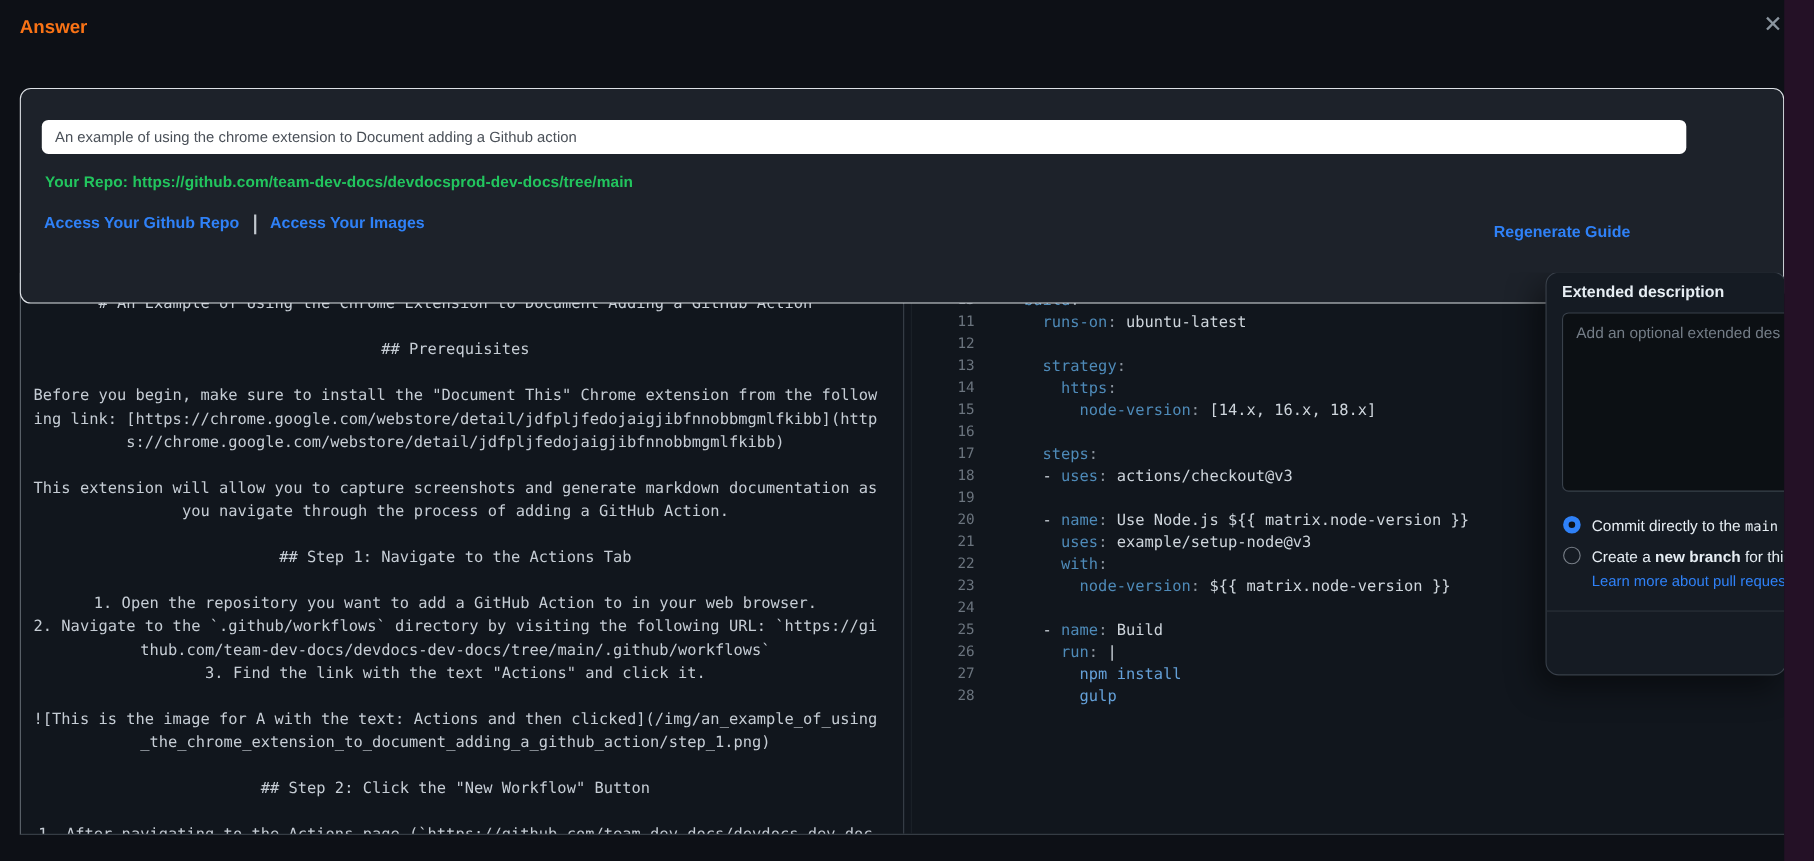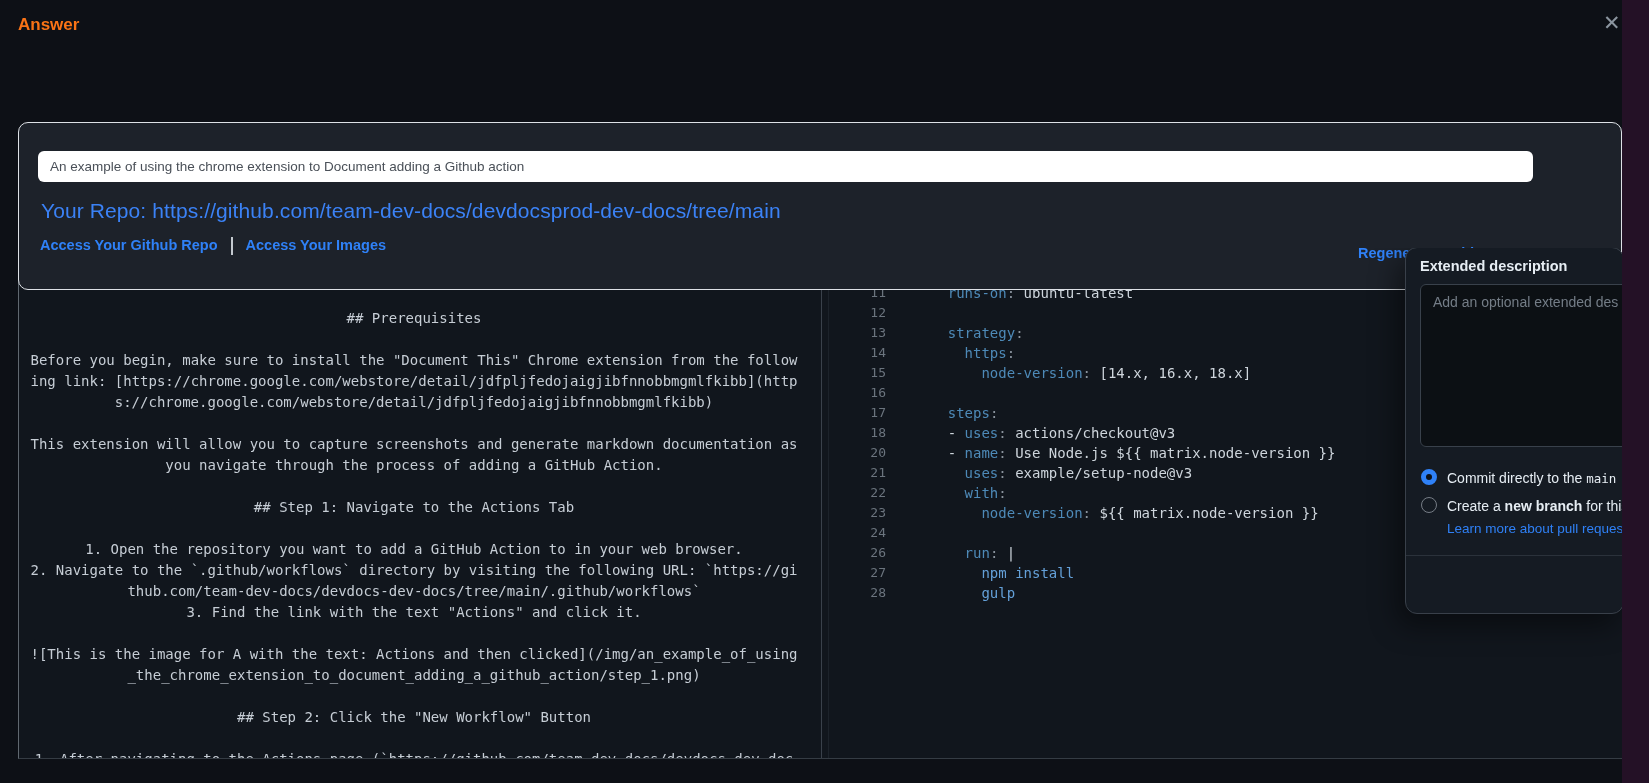--- a/index.html
+++ b/index.html
@@ -21,36 +21,35 @@
     font-size:21px; color:#8b959f; cursor:pointer; line-height:1;
     font-weight:400;
   }
   .right-strip{
     position:absolute; left:1622px; top:0; width:27px; height:783px;
     background:#241126; z-index:30;
   }
 
   
   .header-card{
-    position:absolute; left:18px; top:80px; width:1604px; height:168px;
+    position:absolute; left:18px; top:80px; width:1604px; height:196px;
     background:#1d222a;
     border:1px solid #dde1e6; border-radius:10px;
     z-index:2;
-    margin-top:42px;
   }
   .query-input{
     position:absolute; left:19px; top:28px; width:1495px; height:31px;
     background:#ffffff; border:none; border-radius:6px;
     padding:0 12px; font-size:13.5px; color:#4a5058;
     font-family:"Liberation Sans", sans-serif;
     outline:none;
   }
   .repo-title{
     position:absolute; left:22px; top:76px;
-    font-size:21px; font-weight:400; color:#3b82f6;
+    font-size:14px; font-weight:700; color:#22c55e;
     letter-spacing:0.1px;
   }
   .links-row{
     position:absolute; left:21px; top:114px;
     display:flex; align-items:flex-start; gap:13px;
   }
   .hdr-link{
     color:#2f81f7; font-size:14.5px; font-weight:700;
     text-decoration:none; cursor:pointer; white-space:nowrap;
   }
@@ -220,38 +219,46 @@
       </div>
       <div class="code-row">
         <span class="ln">17</span>
         <span class="code-text"><span class="tk-v">    </span><span class="tk-k">steps</span><span class="tk-p">:</span></span>
       </div>
       <div class="code-row">
         <span class="ln">18</span>
         <span class="code-text"><span class="tk-v">    - </span><span class="tk-k">uses</span><span class="tk-p">: </span><span class="tk-v">actions/checkout@v3</span></span>
       </div>
       <div class="code-row">
+        <span class="ln">19</span>
+        <span class="code-text"></span>
+      </div>
+      <div class="code-row">
         <span class="ln">20</span>
         <span class="code-text"><span class="tk-v">    - </span><span class="tk-k">name</span><span class="tk-p">: </span><span class="tk-v">Use Node.js ${{ matrix.node-version }}</span></span>
       </div>
       <div class="code-row">
         <span class="ln">21</span>
         <span class="code-text"><span class="tk-v">      </span><span class="tk-k">uses</span><span class="tk-p">: </span><span class="tk-v">example/setup-node@v3</span></span>
       </div>
       <div class="code-row">
         <span class="ln">22</span>
         <span class="code-text"><span class="tk-v">      </span><span class="tk-k">with</span><span class="tk-p">:</span></span>
       </div>
       <div class="code-row">
         <span class="ln">23</span>
         <span class="code-text"><span class="tk-v">        </span><span class="tk-k">node-version</span><span class="tk-p">: </span><span class="tk-v">${{ matrix.node-version }}</span></span>
       </div>
       <div class="code-row">
         <span class="ln">24</span>
         <span class="code-text"></span>
+      </div>
+      <div class="code-row">
+        <span class="ln">25</span>
+        <span class="code-text"><span class="tk-v">    - </span><span class="tk-k">name</span><span class="tk-p">: </span><span class="tk-v">Build</span></span>
       </div>
       <div class="code-row">
         <span class="ln">26</span>
         <span class="code-text"><span class="tk-v">      </span><span class="tk-k">run</span><span class="tk-p">: </span><span class="tk-v">|</span></span>
       </div>
       <div class="code-row">
         <span class="ln">27</span>
         <span class="code-text"><span class="tk-v">        </span><span class="tk-c">npm install</span></span>
       </div>
       <div class="code-row">

